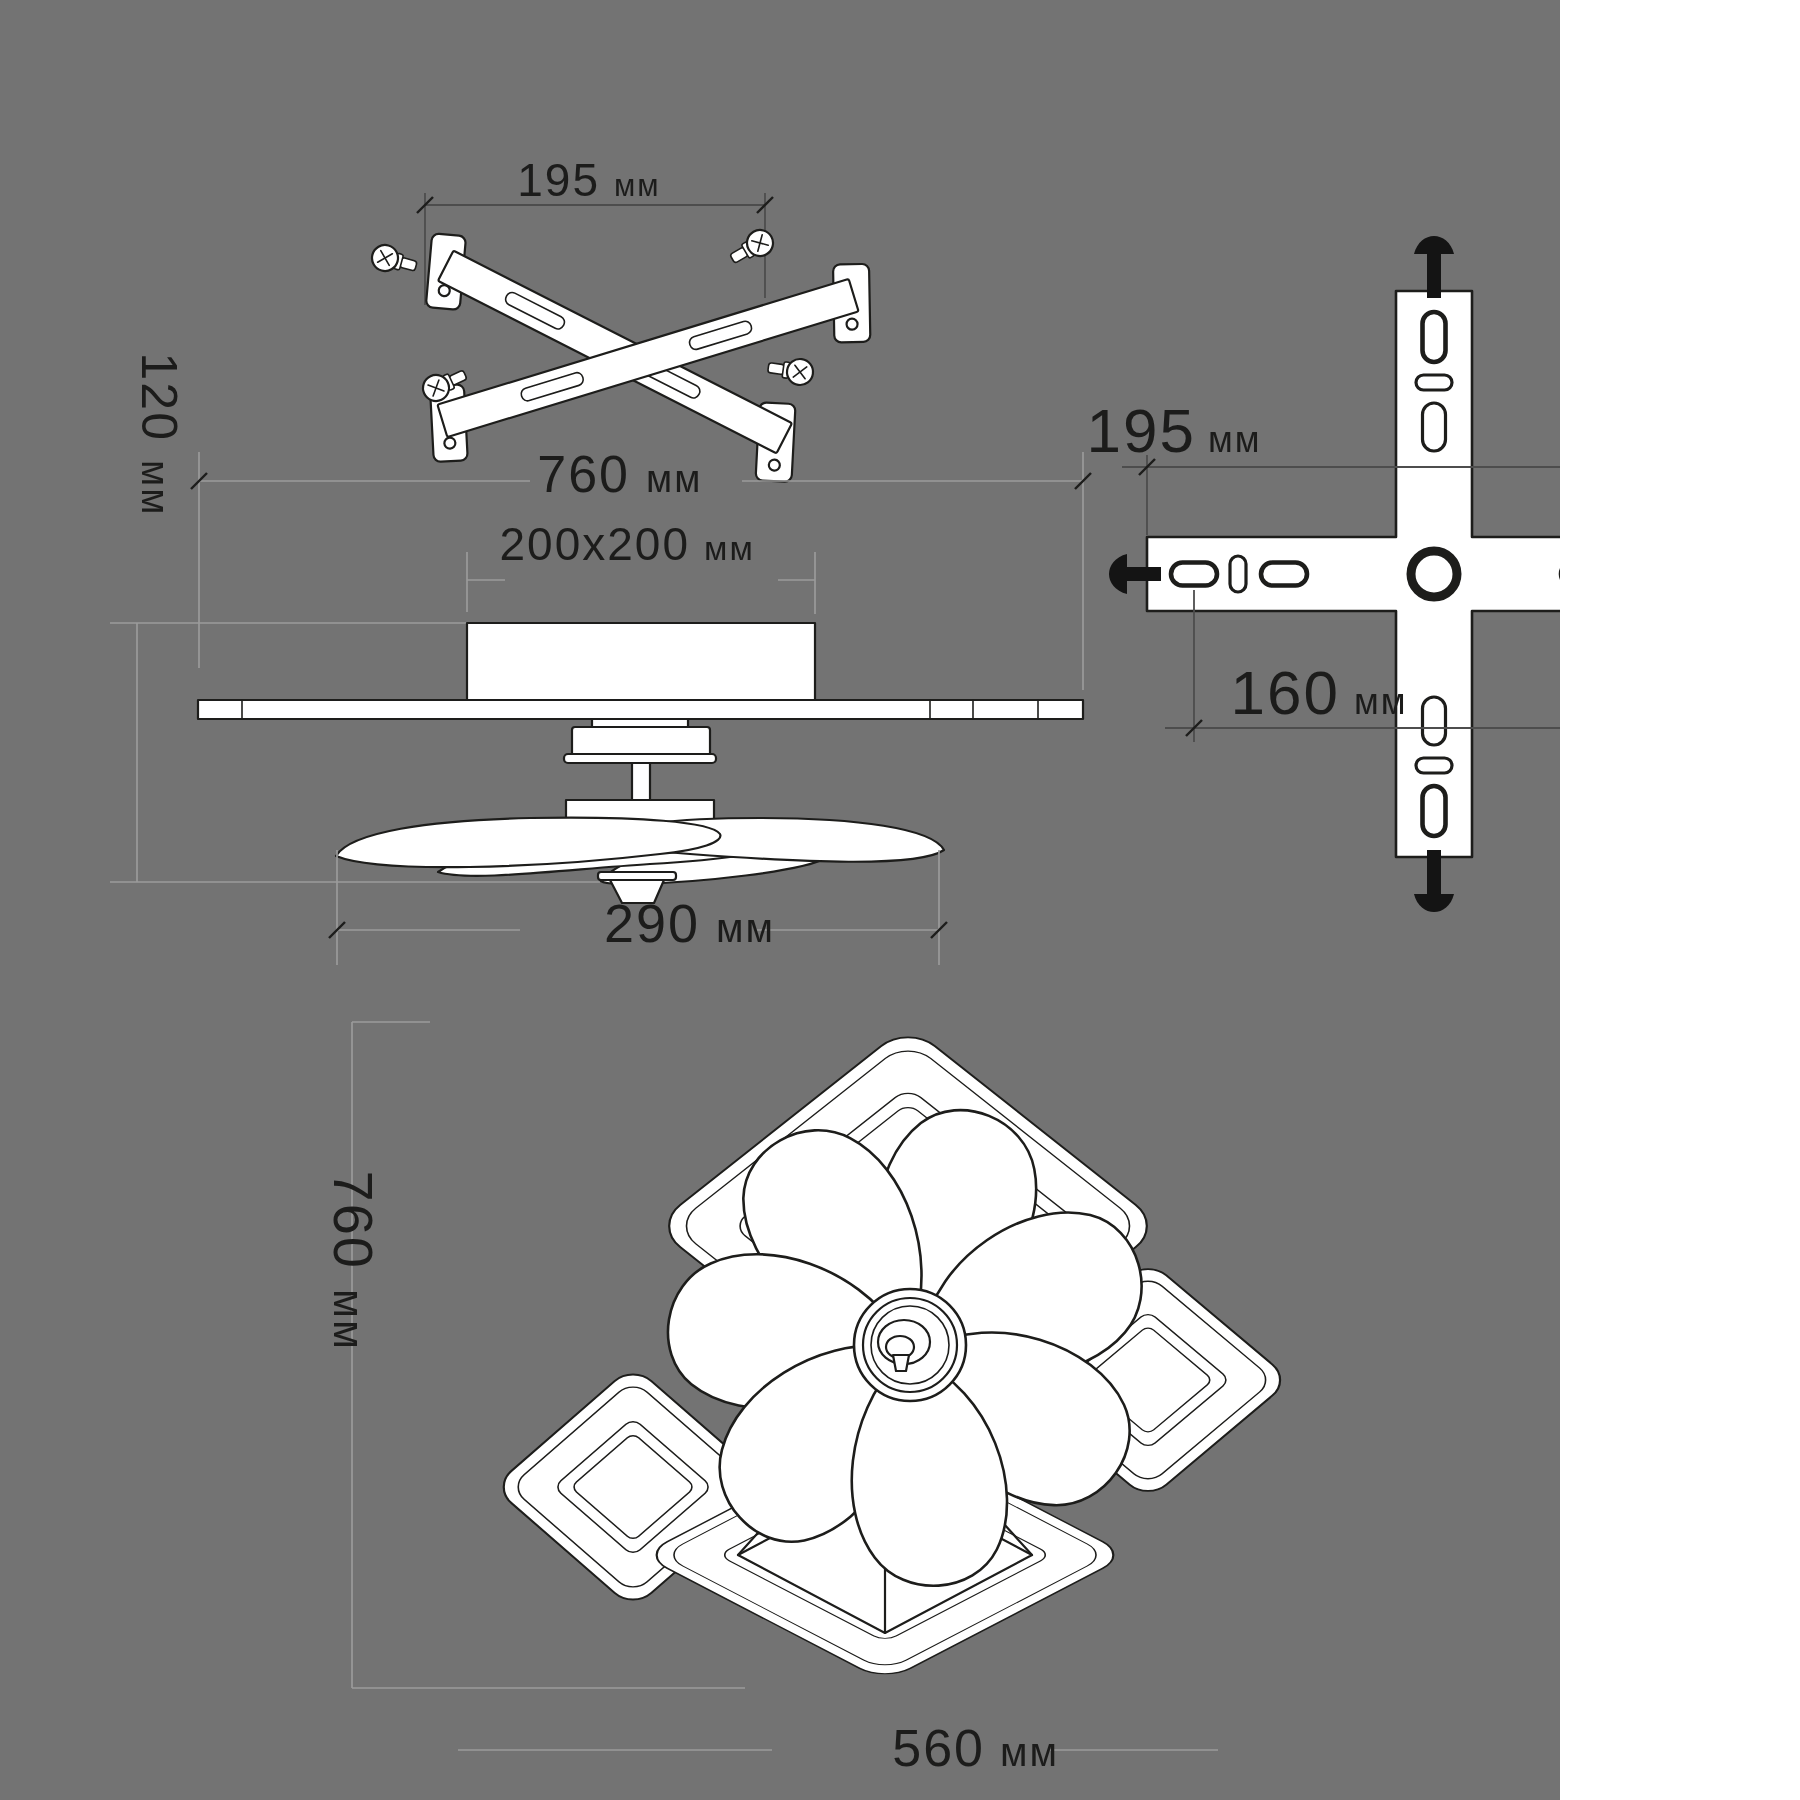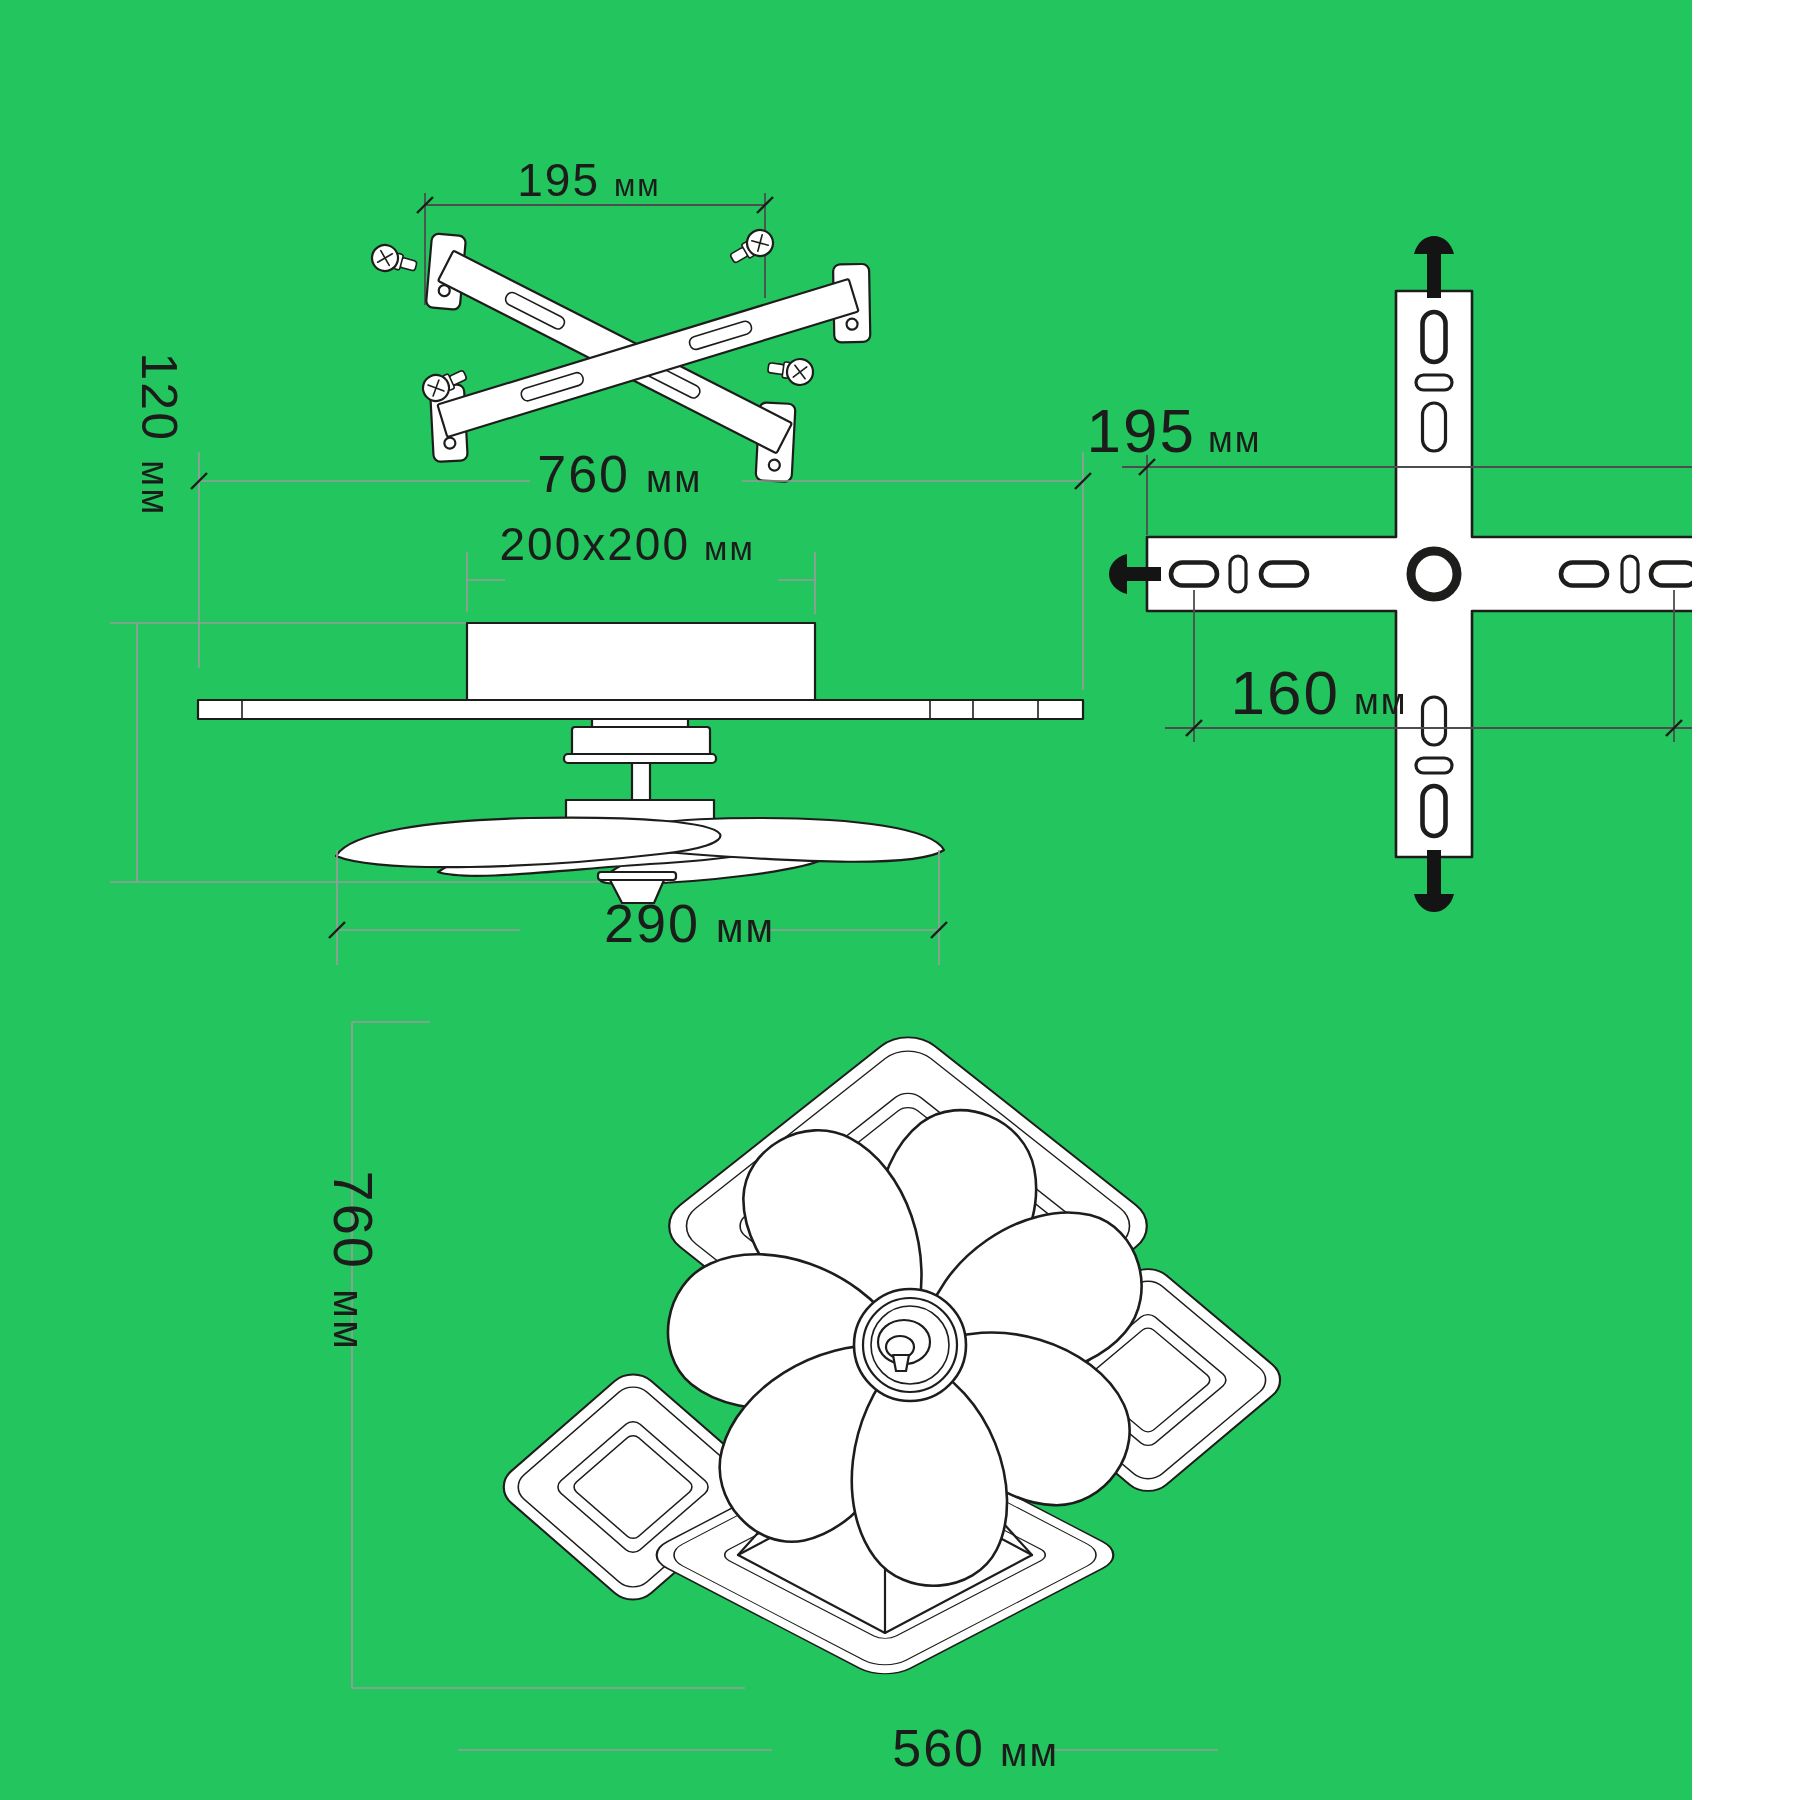--- a/index.html
+++ b/index.html
@@ -1,16 +1,16 @@
 <!DOCTYPE html>
 <html><head>
 <meta charset="utf-8">
 <style>
   html,body{margin:0;padding:0;background:#ffffff}
-  .stage{width:1692px;height:1800px;background:#22c55e;position:relative;overflow:hidden}
+  .stage{width:1560px;height:1800px;background:#737373;position:relative;overflow:hidden}
   svg{display:block}
   text{font-family:"Liberation Sans","DejaVu Sans",sans-serif;fill:#1c1c1b;letter-spacing:2px}
   .fw{fill:#ffffff;stroke:#1d1d1b;stroke-width:2.2;stroke-linejoin:round}
   .fw25{fill:#ffffff;stroke:#1d1d1b;stroke-width:2.6;stroke-linejoin:round}
   .ln{fill:none;stroke:#1d1d1b;stroke-width:2.2;stroke-linejoin:round;stroke-linecap:round}
   .thin{stroke-width:1.6}
   .dim{stroke:#9b9b9b;stroke-width:1.7;fill:none}
   .dimk{stroke:#4d4d4d;stroke-width:1.8;fill:none}
   .tick{stroke:#1d1d1b;stroke-width:2.4}
   .slot{fill:#ffffff;stroke:#1d1d1b;stroke-width:4.6}

